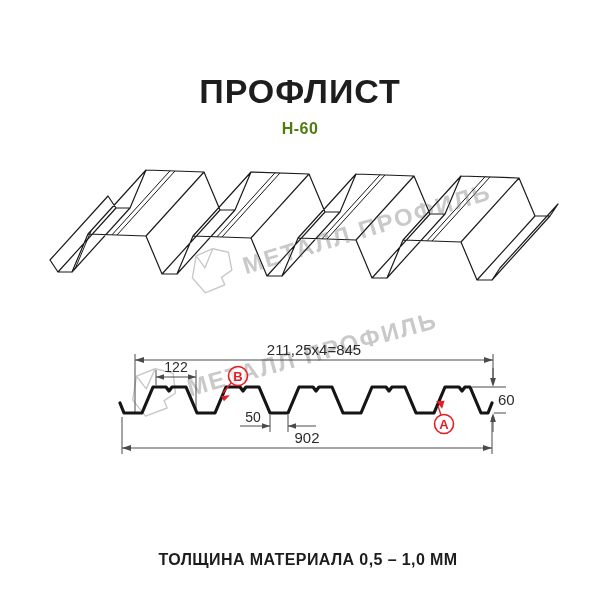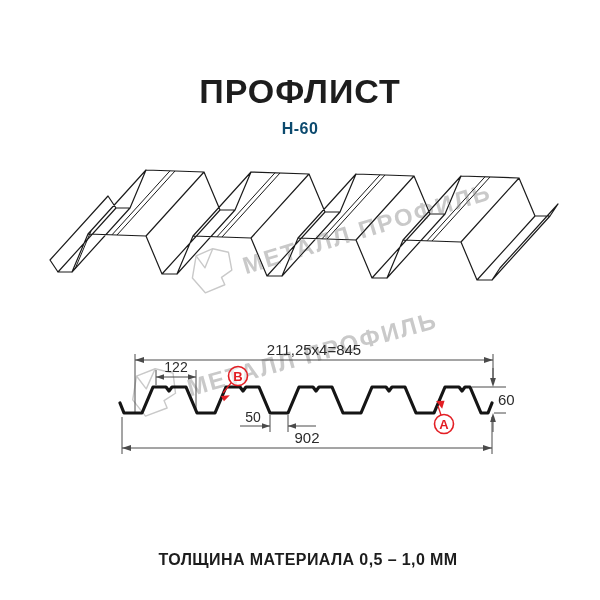--- a/index.html
+++ b/index.html
@@ -1,20 +1,20 @@
 <!DOCTYPE html>
 <html><head>
 <meta charset="utf-8">
 <style>
   html,body{margin:0;padding:0;background:#fff;}
   .page{position:relative;width:600px;height:600px;background:#ffffff;overflow:hidden;
         font-family:"Liberation Sans","DejaVu Sans",sans-serif;margin-top:24px;}
   .hdr{position:absolute;top:48px;left:0;width:600px;text-align:center;}
   .title{font-size:34px;font-weight:800;letter-spacing:1px;color:#1d1d1d;}
-  .subtitle{margin-top:9px;font-size:16px;font-weight:600;letter-spacing:.5px;color:#0c4a6e;}
+  .subtitle{margin-top:9px;font-size:16px;font-weight:600;letter-spacing:.5px;color:#4d7c0f;}
   .ftr{position:absolute;top:527px;left:8px;width:600px;text-align:center;
        font-size:16px;font-weight:600;letter-spacing:.4px;color:#1d1d1d;}
   svg{position:absolute;top:0;left:0;}
   .wm{mix-blend-mode:darken;}
   .wm text{font-weight:700;letter-spacing:2px;fill:#c9c9c9;}
   .dimtxt{font-size:14px;fill:#2b2b2b;}
   .dimtxt.big{font-size:15px;}
   .redtxt{font-size:13px;font-weight:700;fill:#e31e24;}
 </style>
 </head>

